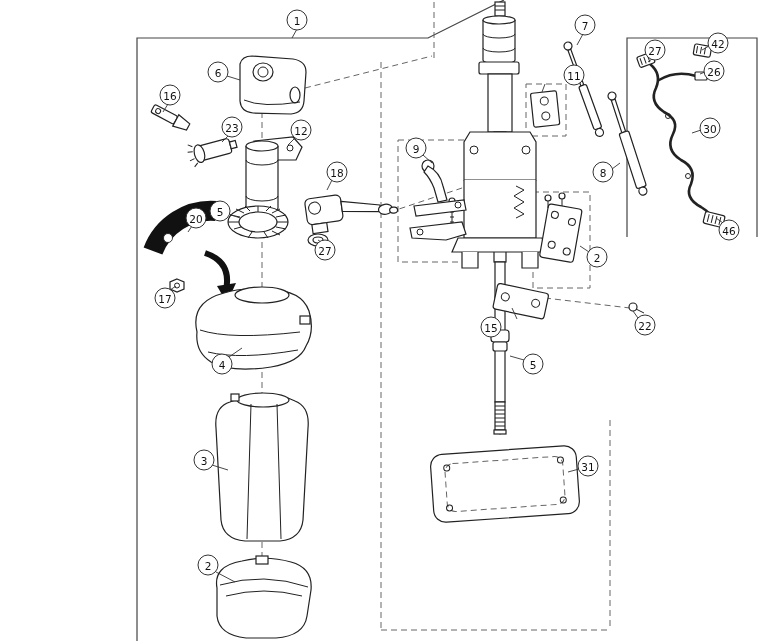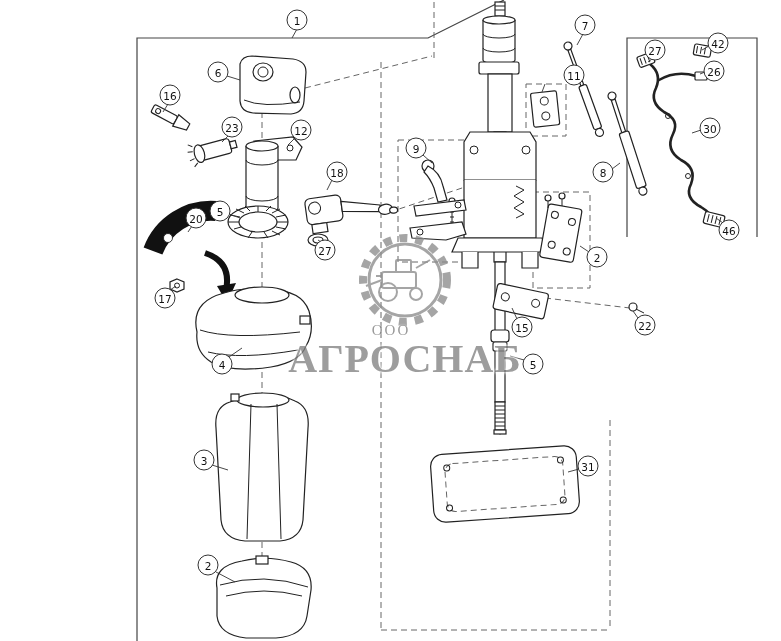--- a/index.html
+++ b/index.html
@@ -279,37 +279,20 @@
     <line class="ldr" x1="638" y1="318" x2="633" y2="311"></line>
     <line class="ldr" x1="228" y1="136" x2="222" y2="142"></line>
     <line class="ldr" x1="579" y1="469" x2="568" y2="472"></line>
     <line class="ldr" x1="723" y1="223" x2="716" y2="218"></line>
     <line class="ldr" x1="705" y1="72" x2="700" y2="74"></line>
     <line class="ldr" x1="652" y1="59" x2="648" y2="62"></line>
     <line class="ldr" x1="709" y1="46" x2="702" y2="50"></line>
   </g>
 </svg>
 
-<div class="watermark">
-  <svg class="wm-gear" width="150" height="100" viewBox="0 0 150 100">
-    <g stroke="#8d8d8d" fill="none" stroke-width="3">
-      <circle cx="75" cy="50" r="36"></circle>
-      <circle cx="75" cy="50" r="42" stroke-width="8" stroke-dasharray="8 8"></circle>
-      <g stroke-width="2">
-        <rect x="52" y="42" width="34" height="16" rx="2"></rect>
-        <rect x="66" y="30" width="15" height="12" rx="1"></rect>
-        <circle cx="58" cy="62" r="9"></circle>
-        <circle cx="86" cy="64" r="6"></circle>
-        <path d="M52,50 L36,56 M86,38 L100,30 M46,46 L52,46"></path>
-      </g>
-    </g>
-  </svg>
-  <div class="wm-ooo">ООО</div>
-  <div class="wm-name">АГРОСНАБ</div>
-</div>
 
 <div class="callout" style="left:297px;top:20px">
       <span>1</span>
     </div>
 <div class="callout" style="left:208px;top:565px">
       <span>2</span>
     </div>
 <div class="callout" style="left:204px;top:460px">
       <span>3</span>
     </div>
@@ -336,21 +319,21 @@
     </div>
 <div class="callout" style="left:574px;top:75px">
       <span>11</span>
     </div>
 <div class="callout" style="left:597px;top:257px">
       <span>2</span>
     </div>
 <div class="callout" style="left:533px;top:364px">
       <span>5</span>
     </div>
-<div class="callout" style="left:522px;top:327px">
+<div class="callout" style="left:491px;top:327px">
       <span>15</span>
     </div>
 <div class="callout" style="left:170px;top:95px">
       <span>16</span>
     </div>
 <div class="callout" style="left:165px;top:298px">
       <span>17</span>
     </div>
 <div class="callout" style="left:196px;top:218px">
       <span>20</span>

